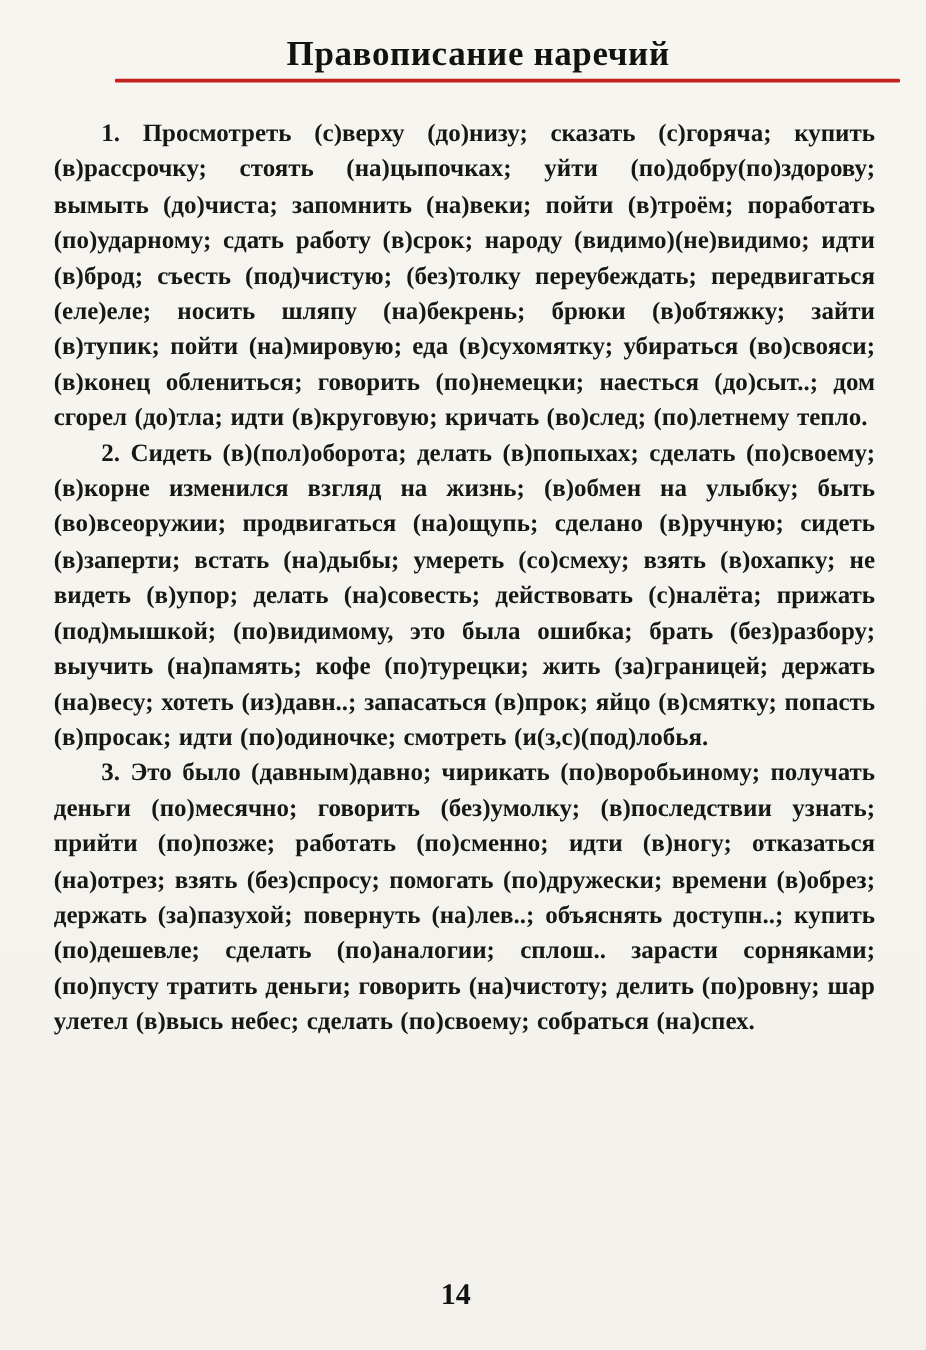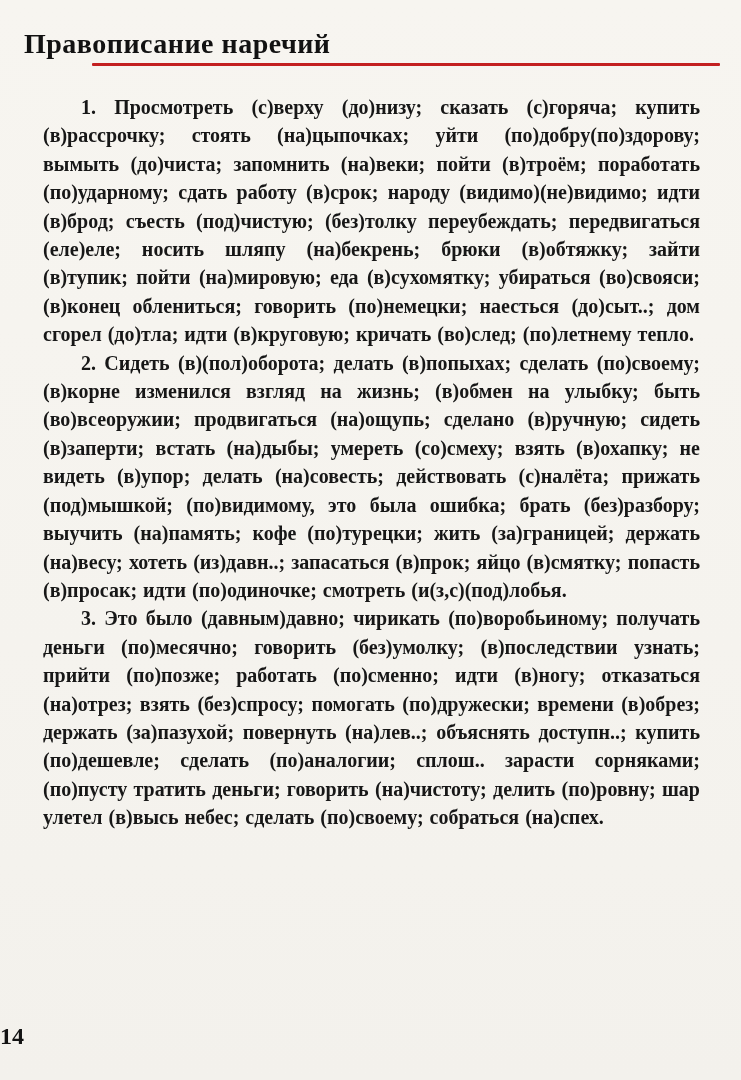--- a/index.html
+++ b/index.html
@@ -9,21 +9,21 @@
     font-family: "Liberation Serif", "DejaVu Serif", serif;
   }
   .page {
     position: relative;
     width: 741px; height: 1080px;
     box-sizing: border-box;
     background: linear-gradient(180deg, #f7f5f0 0%, #f5f3ee 60%, #f3f1ec 100%);
     color: #151515;
     overflow: hidden;
   }
-  .header { padding-top: 28px; padding-left: 24px; }
+  .header { text-align: center; padding-top: 28px; padding-left: 24px; }
   .title {
     display: inline-block;
     font-size: 28px;
     font-weight: 700;
     letter-spacing: 0.5px;
     color: #121212;
   }
   .rule {
     margin-left: 68px;
     margin-top: 3px;
@@ -49,21 +49,21 @@
     line-height: 28.4px;
     text-align: justify;
     text-indent: 38px;
     color: #171717;
     word-spacing: 1px;
   }
   .footer {
     position: absolute;
     left: 0; right: 12px;
     bottom: 30px;
-    text-align: left;
+    text-align: center;
   }
   .page-number {
     font-size: 24px;
     font-weight: 700;
     color: #131313;
   }
 </style>
 </head>
 <body>
 

